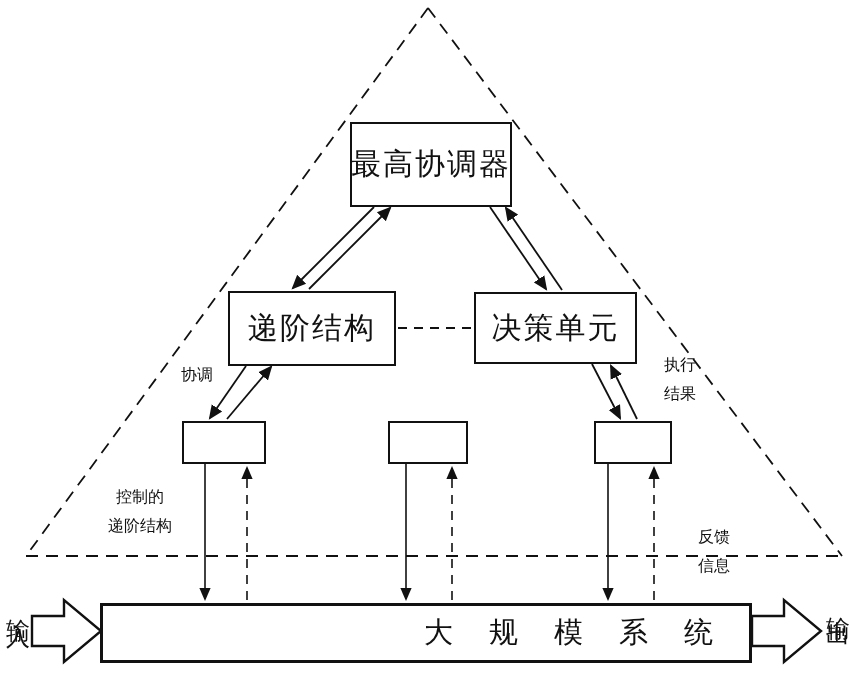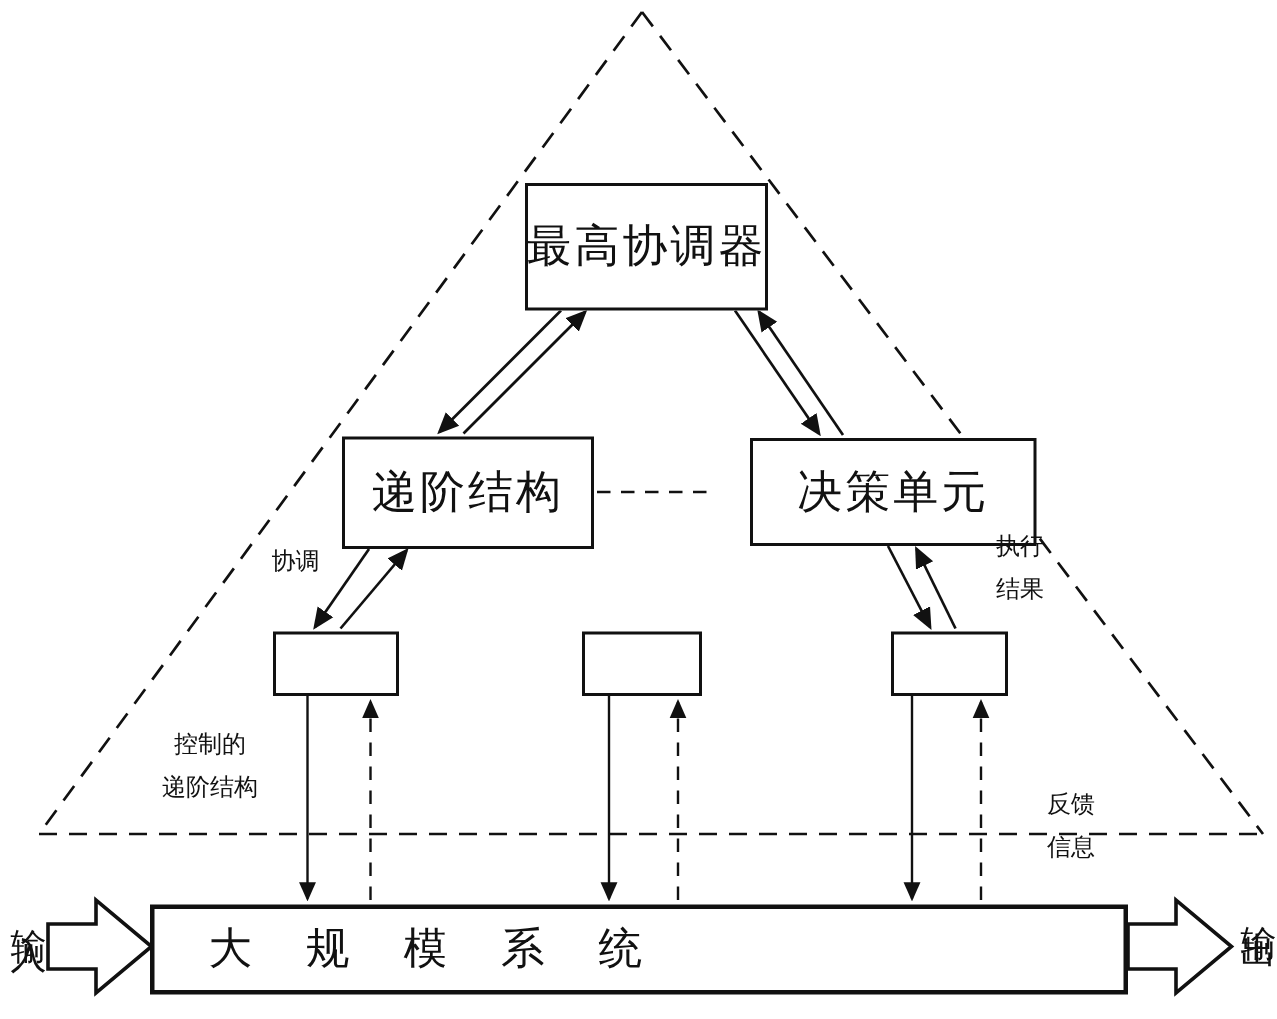--- a/index.html
+++ b/index.html
@@ -63,21 +63,21 @@
     white-space: nowrap;
   }
   #system-box {
     position: absolute;
     left: 100px; top: 603px;
     width: 652px; height: 60px;
     background: #ffffff;
     border: 3px solid #111111;
     display: flex;
     align-items: center;
-    justify-content: flex-start;
+    justify-content: flex-end;
     z-index: 2;
     box-sizing: border-box;
   }
   #system-box .box-label {
     font-size: 29px;
     letter-spacing: 36px;
     padding-left: 36px;
   }
 </style>
 </head>
@@ -144,21 +144,21 @@
   </svg>
 
   <div class="box" style="left:350px; top:122px; width:162px; height:85px;">
     <span class="box-label">最高协调器</span>
   </div>
 
   <div class="box" style="left:228px; top:291px; width:168px; height:75px;">
     <span class="box-label">递阶结构</span>
   </div>
 
-  <div class="box" style="left:500px; top:292px; width:191px; height:72px;">
+  <div class="box" style="left:474px; top:292px; width:163px; height:72px;">
     <span class="box-label">决策单元</span>
   </div>
 
   <div class="small-box" style="left:182px; top:421px; width:84px; height:43px;"></div>
   <div class="small-box" style="left:388px; top:421px; width:80px; height:43px;"></div>
   <div class="small-box" style="left:594px; top:421px; width:78px; height:43px;"></div>
 
   <div id="system-box">
     <span class="box-label">大规模系统</span>
   </div>

